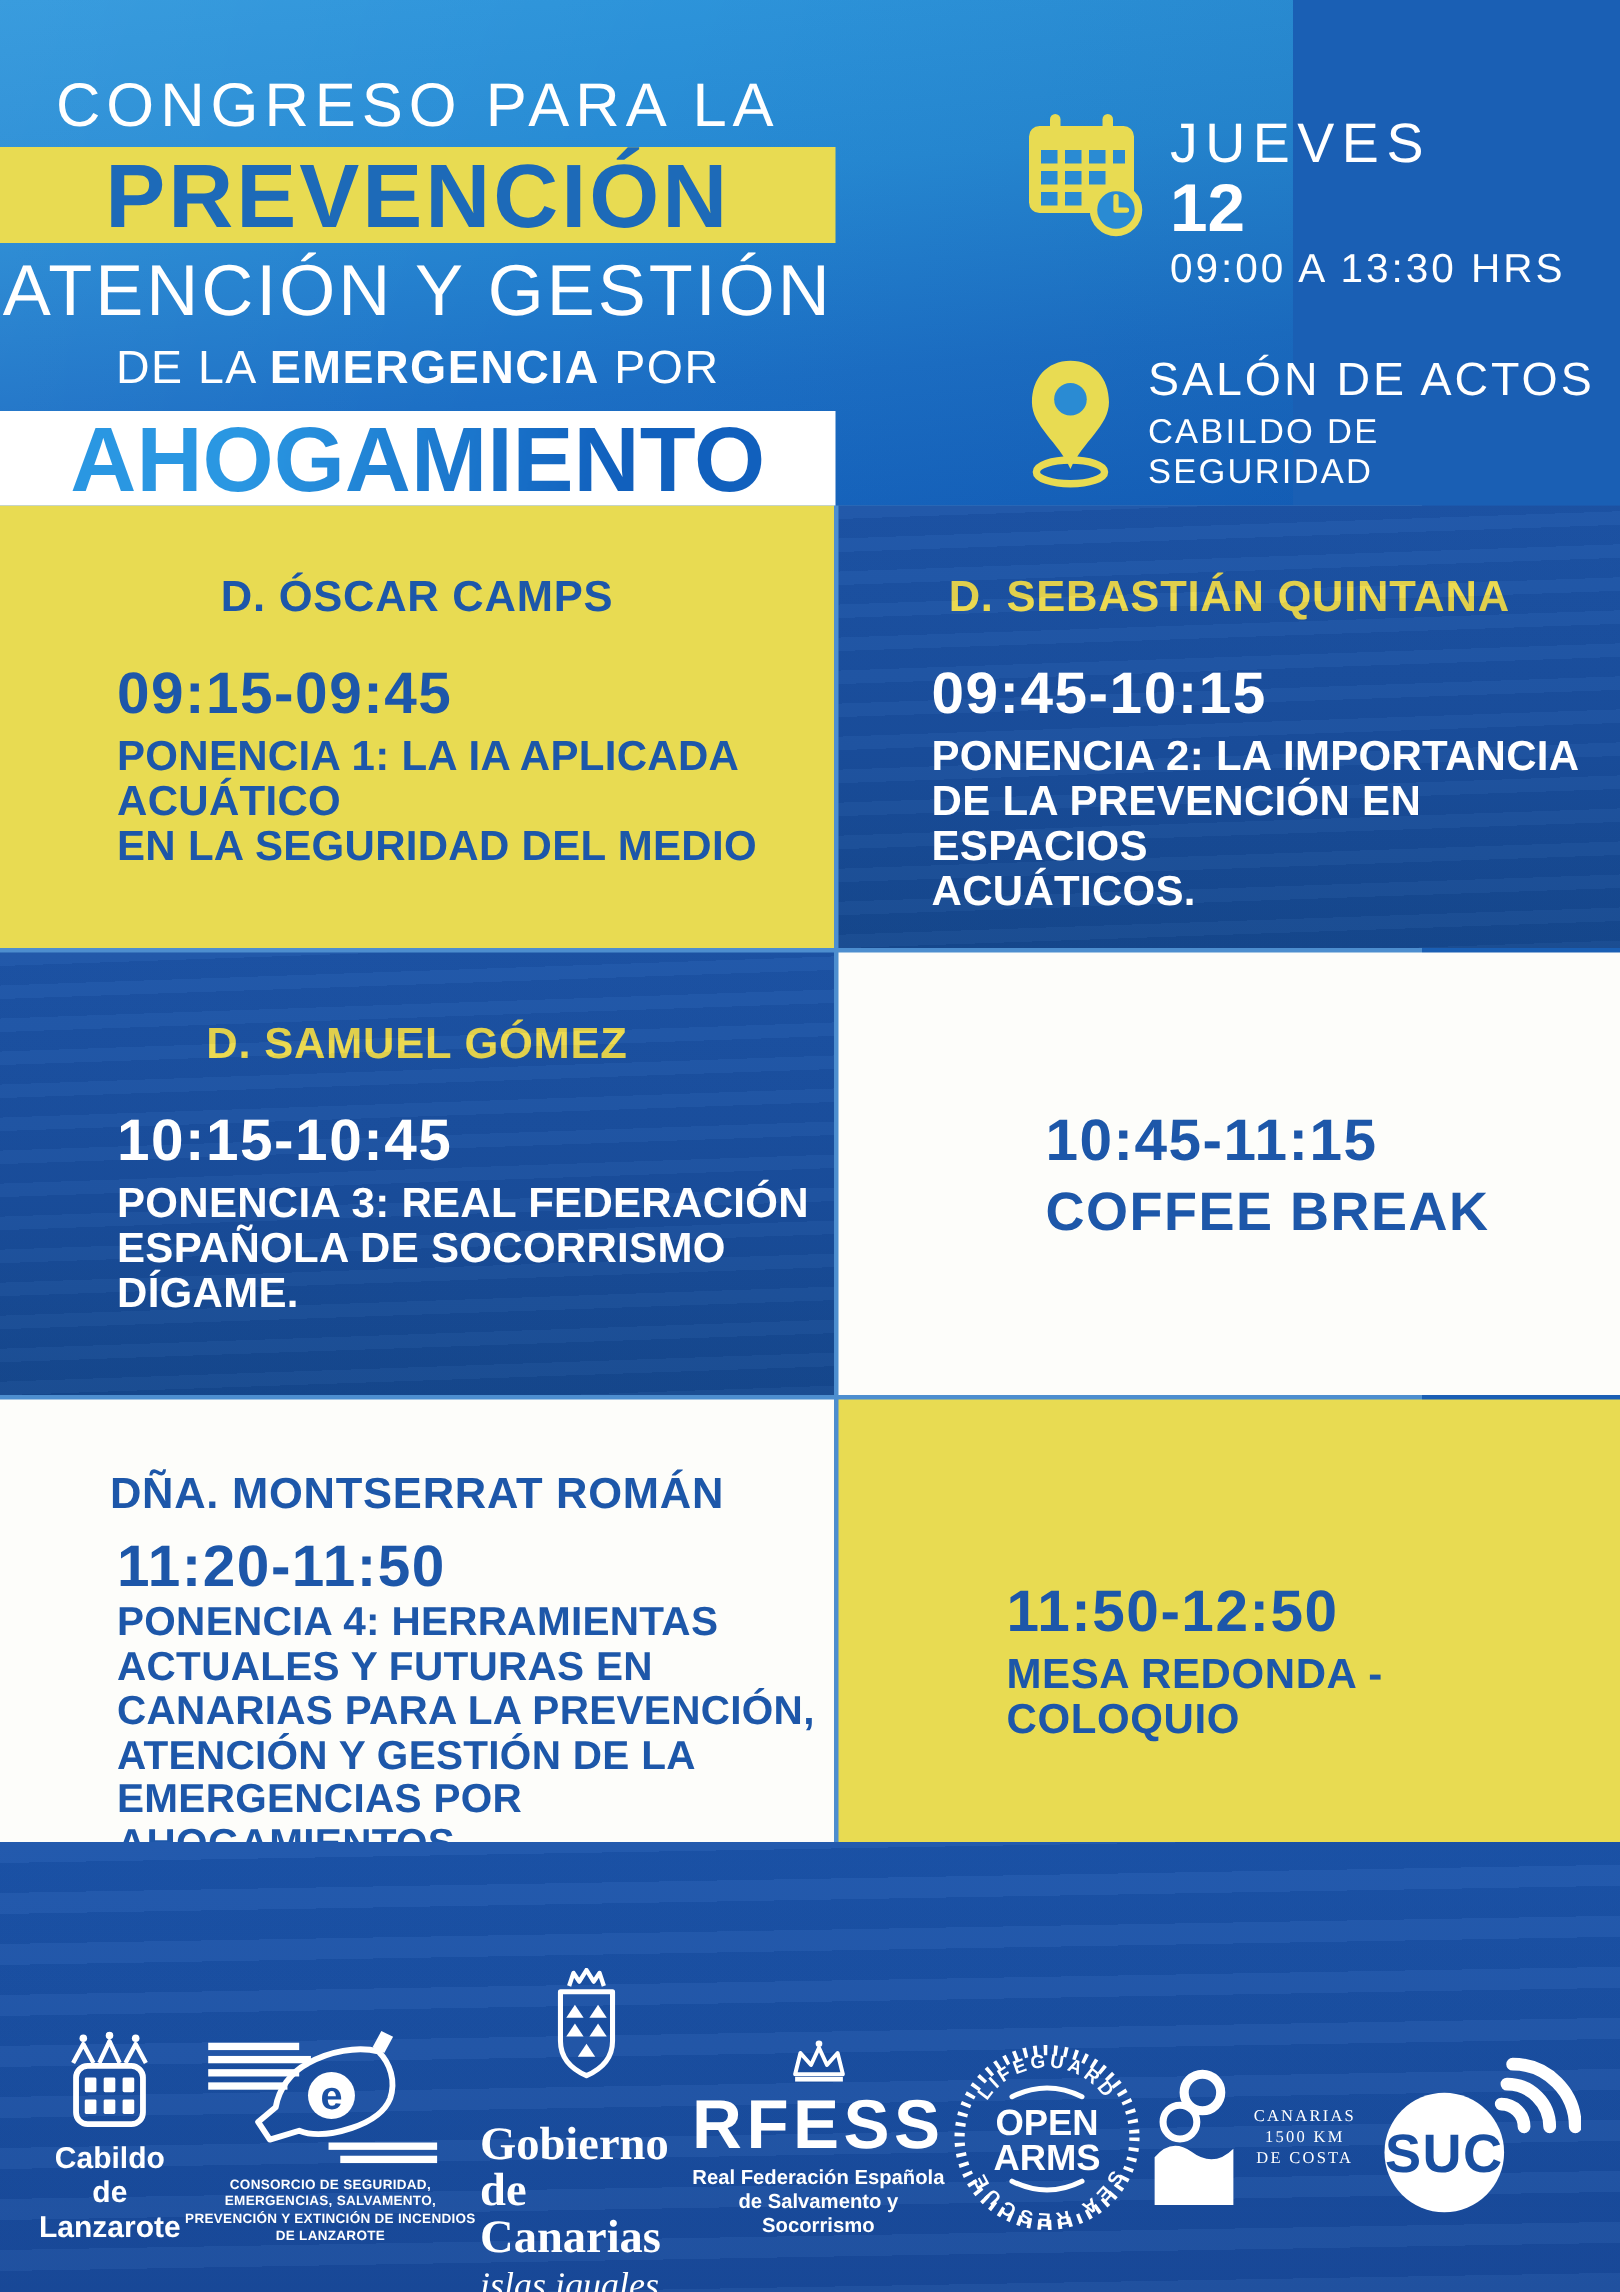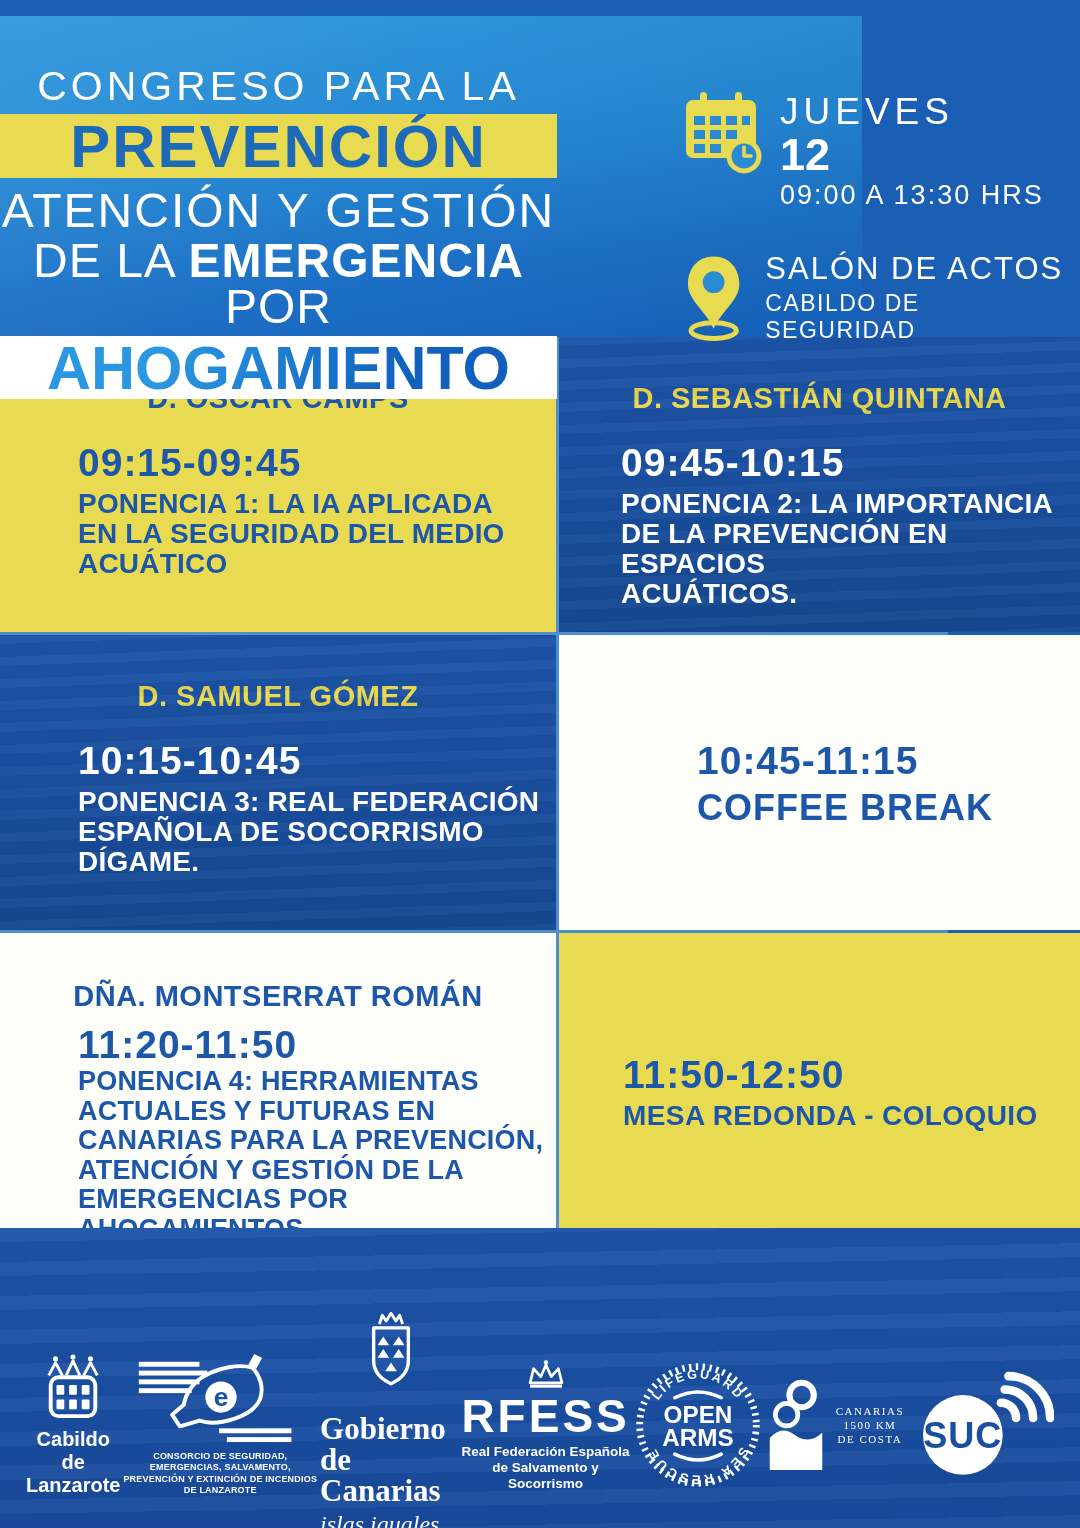--- a/index.html
+++ b/index.html
@@ -3,31 +3,31 @@
 <meta charset="utf-8">
 <style>
   html,body{margin:0;padding:0;background:#0e2d5e;}
   .poster{
     position:relative;width:1080px;height:1528px;overflow:hidden;
     font-family:"Liberation Sans", sans-serif;
     background:#1a5fb4;
   }
   
   .header{
-    position:absolute;top:16px;left:0;width:862px;height:337px;
+    position:absolute;top:0;left:0;width:862px;height:337px;
     background:linear-gradient(175deg,#2f97dc 0%,#2689d3 38%,#1c6fc5 72%,#1562bd 100%);
   }
   .header:after{content:"";position:absolute;inset:0;
     background:linear-gradient(115deg,rgba(255,255,255,.05) 0%,rgba(255,255,255,0) 45%,rgba(0,30,80,.08) 100%);}
   .title-block{position:absolute;left:0;top:0;width:557px;z-index:2;}
   .t1{margin-top:48px;text-align:center;color:#fff;font-size:41px;font-weight:400;letter-spacing:4px;line-height:44px;}
   .band-y{margin-top:6px;height:64px;background:#e8db52;display:flex;align-items:center;justify-content:center;}
   .t2{color:#1d6ab8;font-size:60px;font-weight:bold;letter-spacing:2px;}
   .t3{margin-top:8px;text-align:center;color:#fff;font-size:48px;font-weight:400;letter-spacing:2px;line-height:50px;}
-  .t4{margin-top:2px;text-align:center;color:#fff;font-size:48px;font-weight:400;letter-spacing:1px;line-height:46px;}
+  .t4{margin-top:2px;text-align:center;color:#fff;font-size:31px;font-weight:400;letter-spacing:1px;line-height:46px;}
   .t4 .strong{font-weight:bold;}
   .band-w{margin-top:6px;height:63px;width:557px;background:#ffffff;display:flex;align-items:center;justify-content:center;}
   .t5{font-size:61px;font-weight:bold;letter-spacing:0;
       background:linear-gradient(100deg,#2a97e2 25%,#1160bd 78%);
       -webkit-background-clip:text;background-clip:text;color:transparent;}
   .info{position:absolute;left:684px;top:76px;width:390px;z-index:2;color:#fff;}
   .info-row{display:flex;gap:18px;align-items:flex-start;}
   .info-row.loc{margin-top:42px;align-items:center;gap:22px;}
   .day{font-size:37px;letter-spacing:5px;line-height:40px;}
   .date{font-size:45px;font-weight:bold;line-height:46px;display:flex;gap:12px;}
@@ -53,21 +53,21 @@
   .body{padding-left:78px;padding-top:28px;position:relative;z-index:1;}
   .time{font-size:39px;font-weight:bold;letter-spacing:1px;line-height:40px;margin-bottom:6px;}
   .line{font-size:28px;font-weight:bold;line-height:30px;letter-spacing:.2px;}
   .c2 .body{padding-left:62px;}
   .c4 .body{padding:106px 0 0 138px;}
   .c4 .line{font-size:36px;line-height:42px;margin-top:4px;letter-spacing:1px;}
   .c5 .speaker{padding-top:46px;}
   .c5 .body{padding-top:12px;}
   .c5 .line{font-size:27px;line-height:29.5px;}
   .c5 .time{margin-bottom:2px;}
-  .c6 .body{padding:122px 0 0 64px;}
+  .c6 .body{padding:122px 0 0 112px;}
   .c6 .line{font-size:28px;letter-spacing:.4px;margin-top:2px;}
   
   .footer{
     position:absolute;top:1228px;left:0;width:1080px;height:300px;
     background:linear-gradient(180deg,#1c55ab 0%,#1b51a4 45%,#194b9c 100%);
   }
   .footer:after{content:"";position:absolute;inset:0;pointer-events:none;
     background:repeating-linear-gradient(179deg,rgba(255,255,255,.03) 0 14px,rgba(0,20,70,.06) 14px 34px);}
   .logos{position:relative;z-index:1;display:flex;align-items:center;justify-content:space-between;
     padding:0 26px;margin-top:84px;color:#fff;}
@@ -143,22 +143,22 @@
     </div>
   </div>
 
   <div class="schedule">
 
     <div class="cell yellow c1">
       <div class="speaker">D. ÓSCAR CAMPS</div>
       <div class="body">
         <div class="time">09:15-09:45</div>
         <div class="line">PONENCIA 1: LA IA APLICADA</div>
+        <div class="line">ACUÁTICO</div>
         <div class="line">EN LA SEGURIDAD DEL MEDIO</div>
-        <div class="line">ACUÁTICO</div>
       </div>
     </div>
 
     <div class="cell blue c2">
       <div class="speaker">D. SEBASTIÁN QUINTANA</div>
       <div class="body">
         <div class="time">09:45-10:15</div>
         <div class="line">PONENCIA 2: LA IMPORTANCIA</div>
         <div class="line">DE LA PREVENCIÓN EN ESPACIOS</div>
         <div class="line">ACUÁTICOS.</div>

